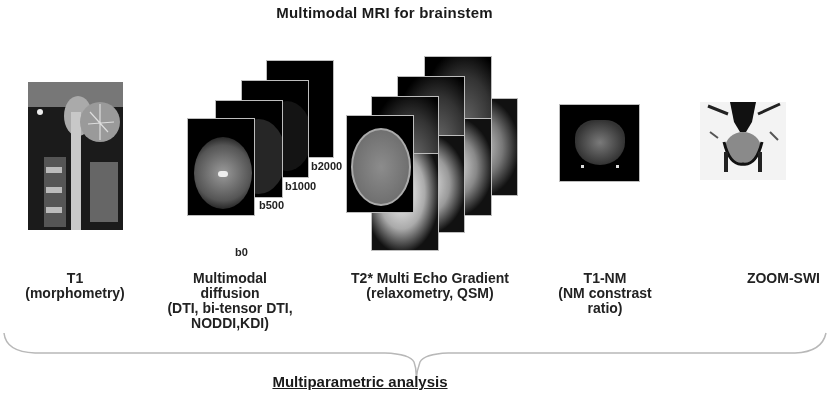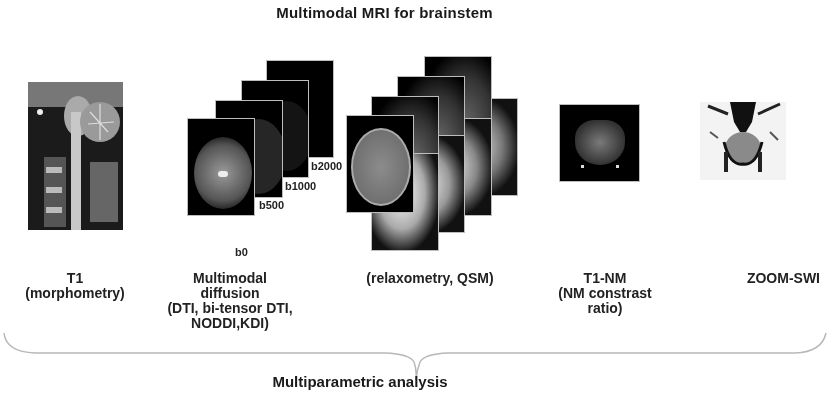--- a/index.html
+++ b/index.html
@@ -2,21 +2,21 @@
 <html><head>
 <meta charset="utf-8">
 <style>
   html,body{margin:0;padding:0;background:#fff;}
   body{width:831px;height:400px;position:relative;overflow:hidden;font-family:"Liberation Sans",sans-serif;color:#1a1a1a;}
   .title{position:absolute;top:4px;left:0;width:769px;text-align:center;font-weight:bold;font-size:15px;letter-spacing:0.2px;}
   .img{position:absolute;background:#000;overflow:hidden;}
   .img.border{border:1px solid #bdbdbd;box-sizing:border-box;}
   .lbl{position:absolute;font-size:11px;font-weight:bold;color:#222;}
   .caption{position:absolute;text-align:center;font-size:14px;font-weight:bold;line-height:15px;color:#222;}
-  .footer{position:absolute;top:373px;left:0;width:720px;text-align:center;font-weight:bold;font-size:15px;}
+  .footer{position:absolute;top:373px;left:0;width:720px;text-align:center;font-weight:bold;font-size:15px;text-decoration:underline;}
   svg{position:absolute;left:0;top:0;}
 </style>
 </head>
 <body>
 
 <div class="title">Multimodal MRI for brainstem</div>
 
 <div class="img" style="left:28px;top:82px;width:95px;height:148px;background:#222;">
   <svg width="95" height="148">
     <rect width="95" height="148" fill="#1b1b1b"></rect>
@@ -82,20 +82,21 @@
 <div class="caption" style="left:10px;top:271px;width:130px;">
   <div>T1</div>
   <div>(morphometry)</div>
 </div>
 <div class="caption" style="left:165px;top:271px;width:130px;">
   <div>Multimodal diffusion</div>
   <div>(DTI, bi-tensor DTI,</div>
   <div>NODDI,KDI)</div>
 </div>
 <div class="caption" style="left:345px;top:271px;width:170px;">
+  <div>T2* Multi Echo Gradient</div>
   <div>(relaxometry, QSM)</div>
 </div>
 <div class="caption" style="left:540px;top:271px;width:130px;">
   <div>T1-NM</div>
   <div>(NM constrast ratio)</div>
 </div>
 <div class="caption" style="left:670px;top:271px;width:150px;text-align:right;">
   <div>ZOOM-SWI</div>
 </div>
 

